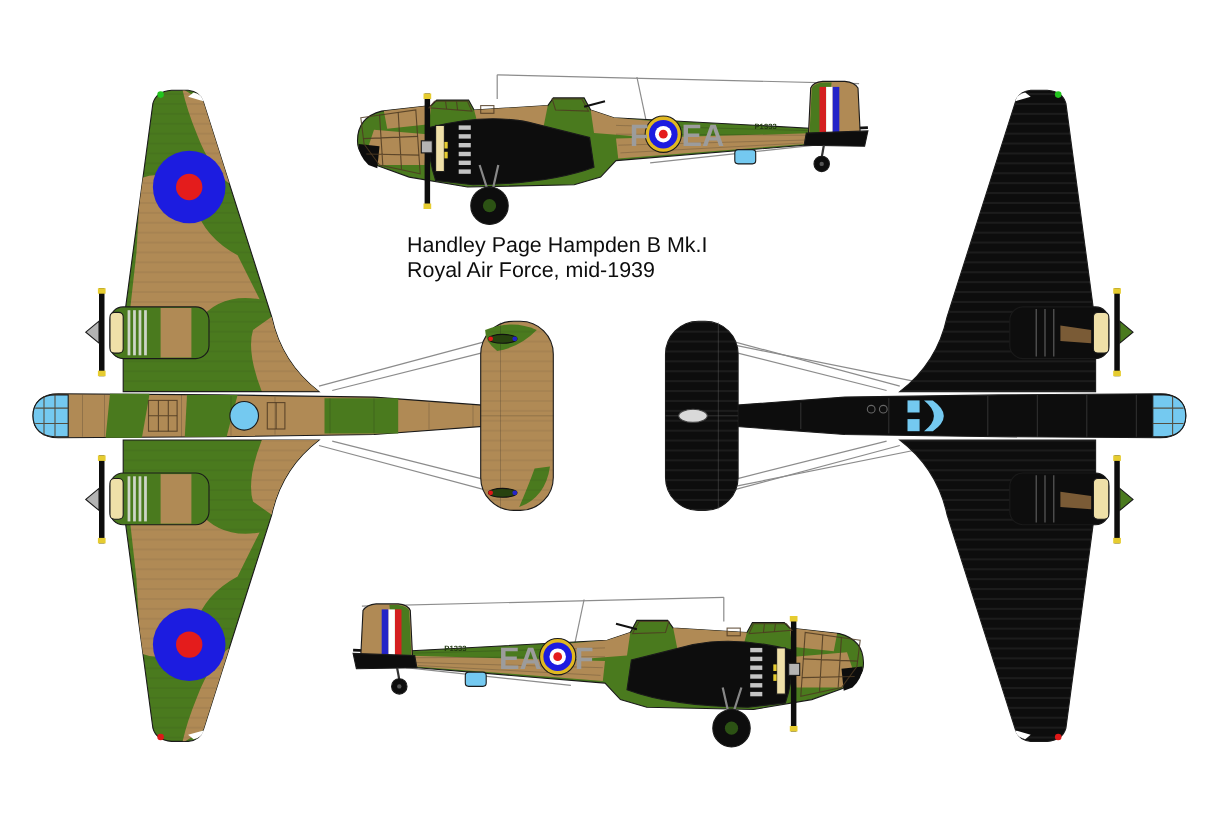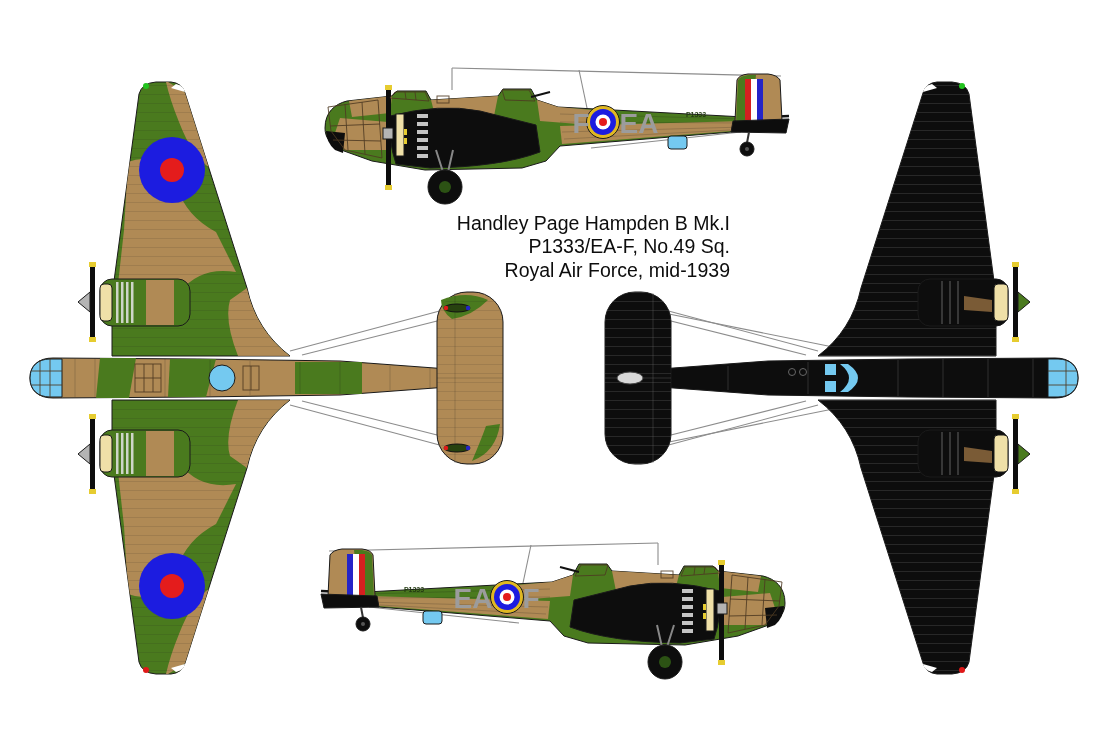--- a/index.html
+++ b/index.html
@@ -5,21 +5,21 @@
   html,body{margin:0;padding:0;}
   body{
     width:1100px;height:743px;overflow:hidden;
     background:var(--background,#fff);
     font-family:"Liberation Sans", sans-serif;
   }
   .canvas{position:relative;width:1100px;height:743px;background:var(--background,#fff);}
   .artwork{position:absolute;left:0;top:0;}
   .caption{
     position:absolute;left:370px;top:212px;width:360px;
-    text-align:right;color:#0d0d0d;font-size:19.5px;line-height:1.2;
+    text-align:left;color:#0d0d0d;font-size:19.5px;line-height:1.2;
     font-family:"Liberation Sans", sans-serif;
   }
   
   .green{fill:var(--camo_green);}   .brown{fill:var(--camo_brown);}
   .blk{fill:var(--underside_black);} .glz{fill:var(--glazing_blue);}
   .cream{fill:var(--engine_cream);}  .ry{fill:var(--roundel_yellow);}
   .rb{fill:var(--roundel_blue);}     .rr{fill:var(--roundel_red);}
   .rw{fill:#ffffff;}
   .ffr{fill:var(--fin_flash_red);}  .ffw{fill:var(--fin_flash_white);} .ffb{fill:var(--fin_flash_blue);}
   .py{fill:var(--prop_yellow);}      .spin{fill:var(--spinner_gray);}
@@ -304,17 +304,16 @@
   <g>
     <use href="#hampden-side" transform="translate(1110,475) scale(-1,1)"></use>
     <text class="code" x="473" y="608" text-anchor="middle">EA</text>
     <text class="code" x="531" y="608" text-anchor="middle">F</text>
     <text class="serial" x="414" y="592" text-anchor="middle">P1333</text>
   </g>
 </svg>
 
   <div class="caption">
     <div>Handley Page Hampden B Mk.I</div>
-    <div>P1333/EA-F, No.49 Sq.</div>
     <div>Royal Air Force, mid-1939</div>
   </div>
 
 </div>
 
 </body></html>

